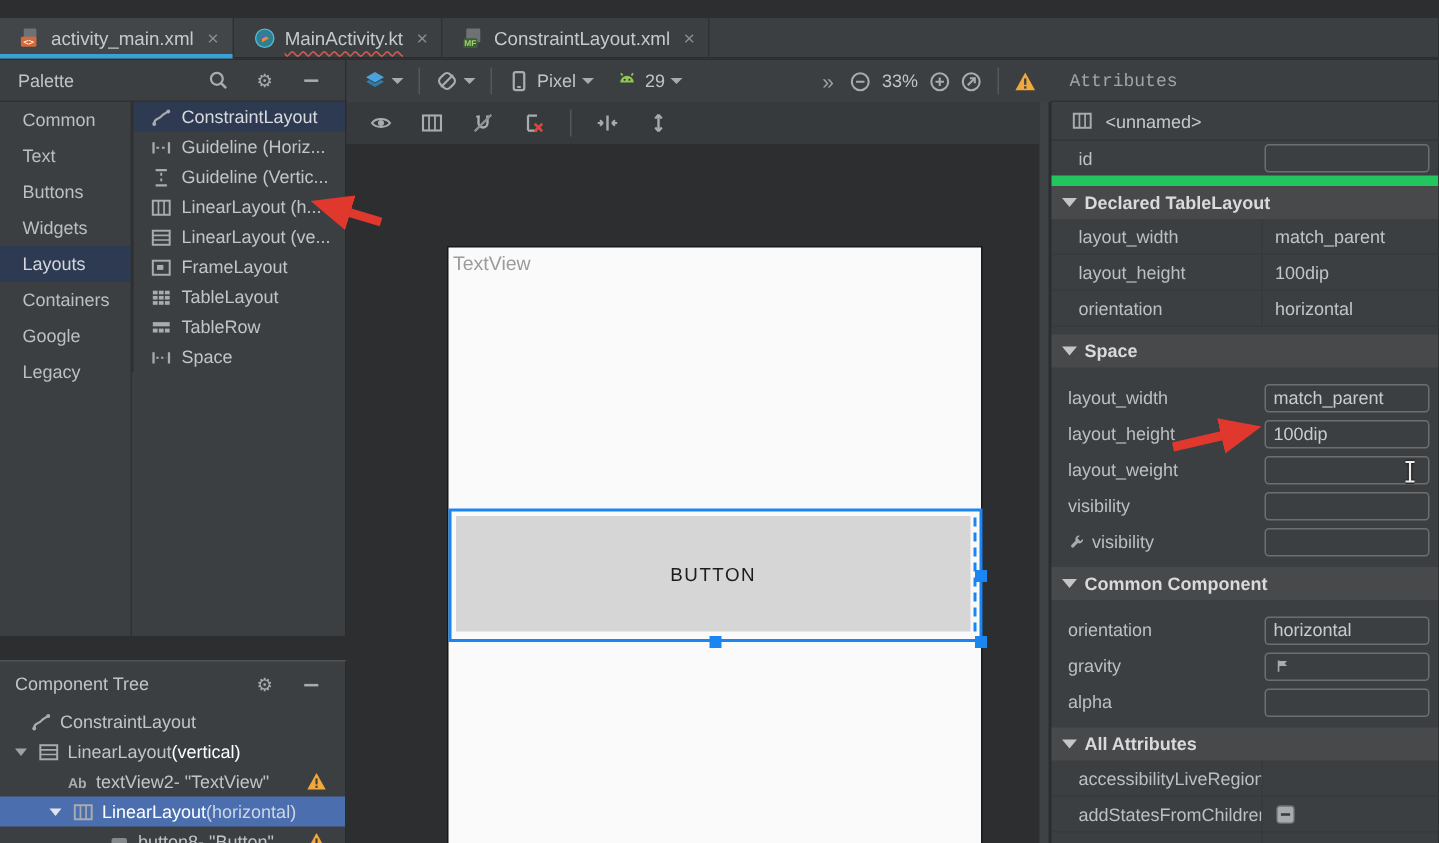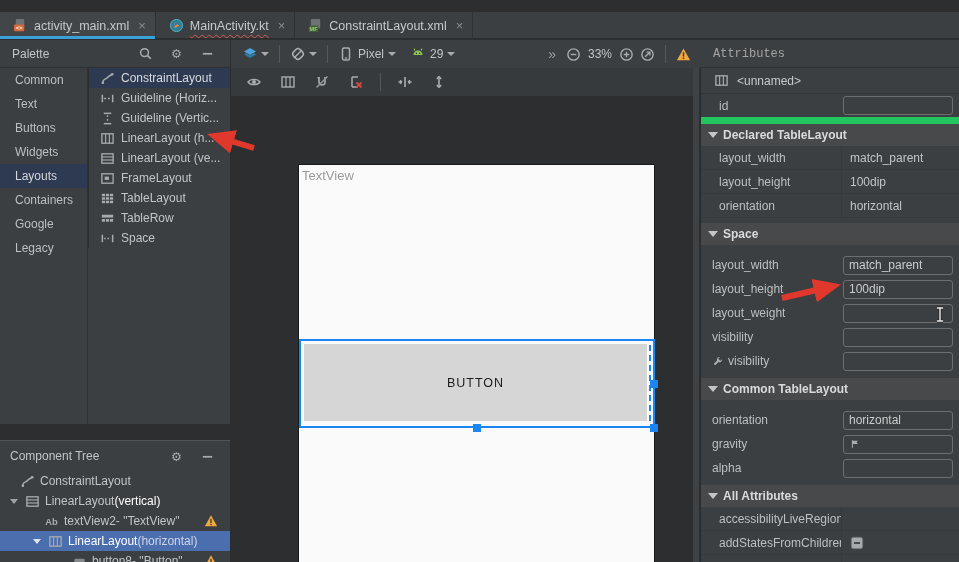--- a/index.html
+++ b/index.html
@@ -584,21 +584,21 @@
             </span>
             <span>visibility</span>
           </span>
           <div class="attr-input" style="display: flex; align-items: center;">
             <span></span>
           </div>
         </div>
         <div class="sec-gap"></div>
         <div class="sec-header">
           <span class="sarrow"></span>
-          <span class="stitle">Common TableLayout</span>
+          <span class="stitle">Common Component</span>
         </div>
         <div class="fpad"></div>
         <div class="frow">
           <span class="flab">
             <span>orientation</span>
           </span>
           <div class="attr-input" style="display: flex; align-items: center;">
             <span>horizontal</span>
           </div>
         </div>

